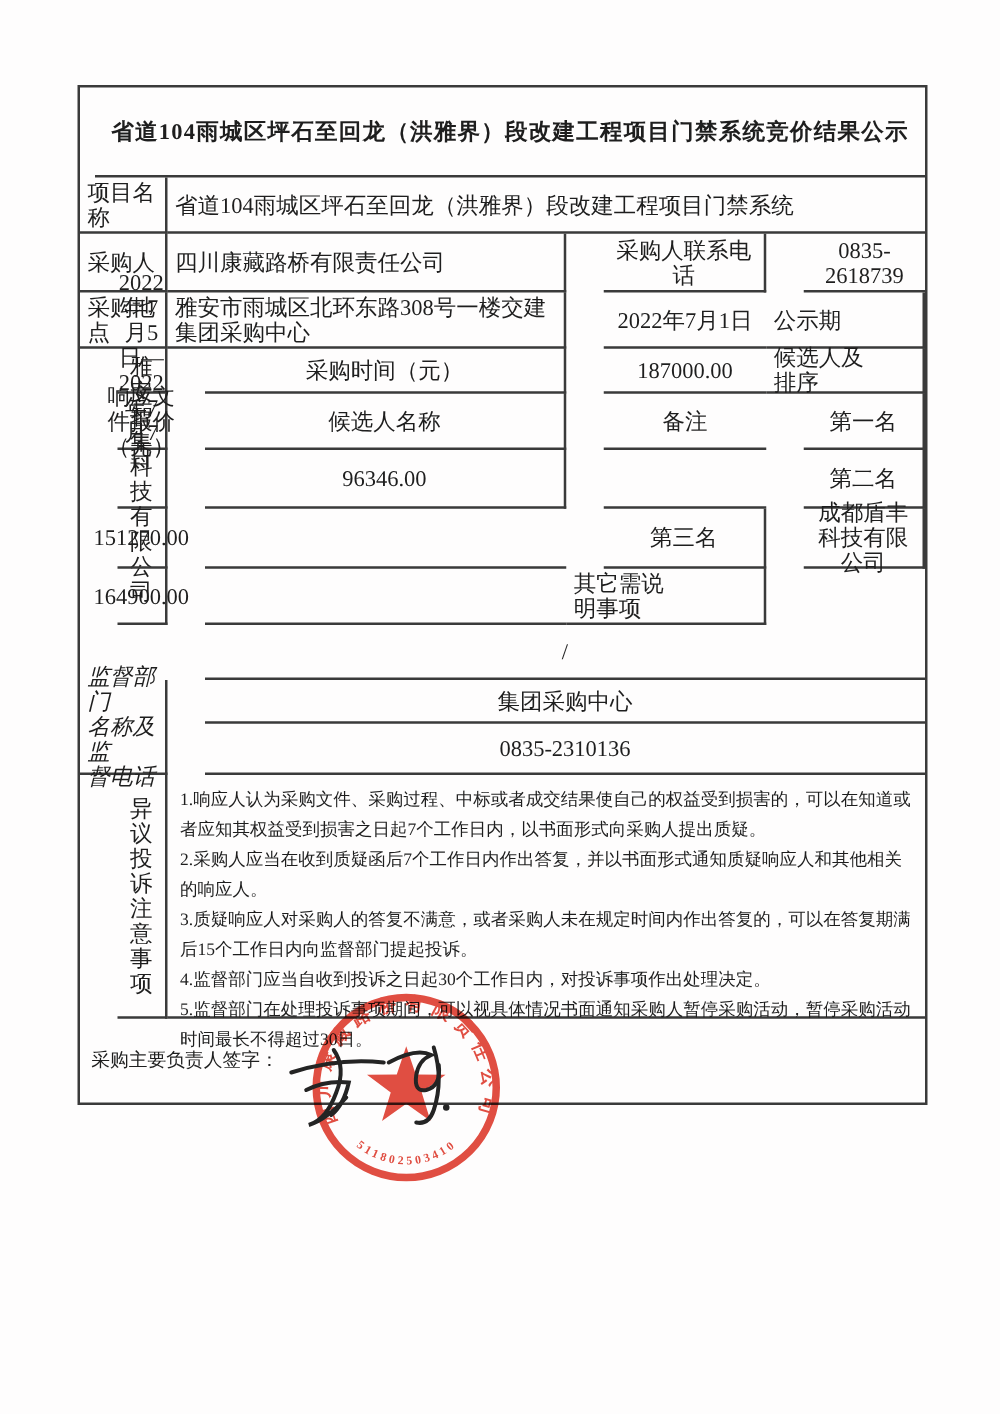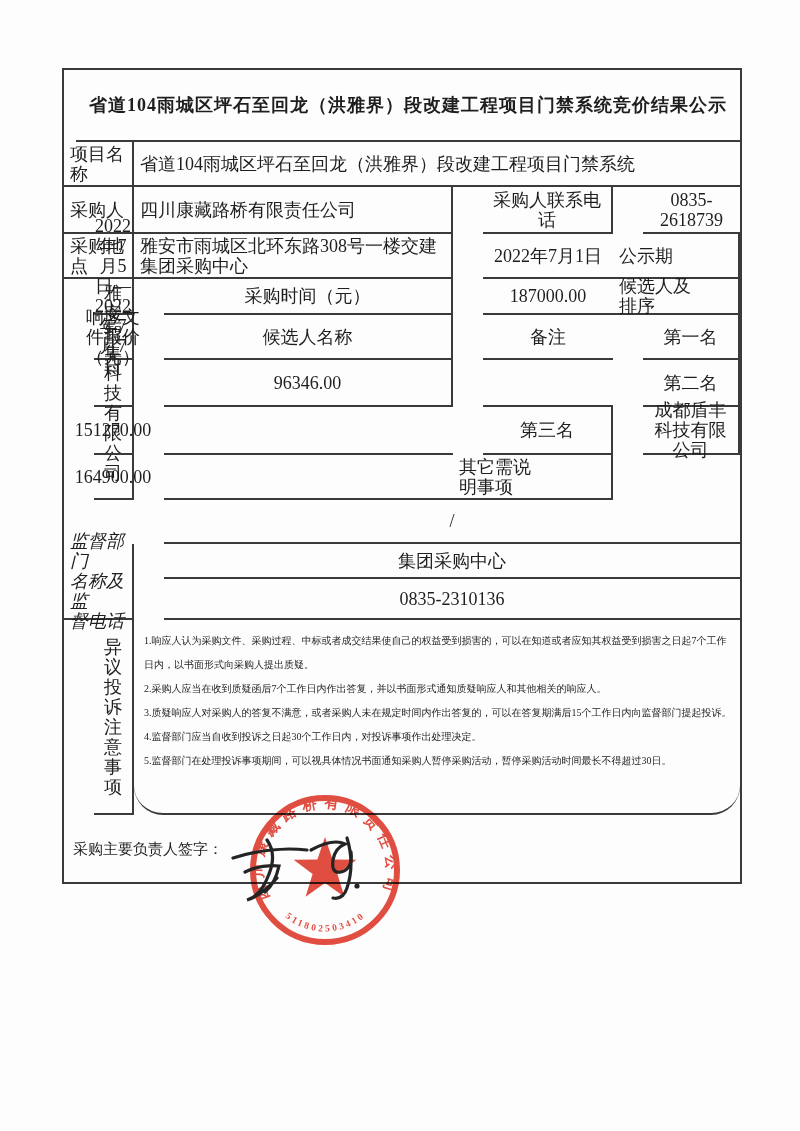--- a/index.html
+++ b/index.html
@@ -38,23 +38,22 @@
     font-size:18px;font-weight:bold;
     line-height:27px;letter-spacing:1px;
     justify-content:center;text-align:center;margin-left:12px;
   }
   .span3{grid-column:2 / span 3;}
   .sup-label{grid-row:11 / span 2;grid-column:1;font-style:italic;}
   .objection-cell{
     grid-column:2 / span 3;
     display:block;
     padding:9px 8px 6px 10px;
-    font-size:10px;line-height:24px;
+    font-size:14px;line-height:24px;
     white-space:normal;
-    border-radius:29px;
   }
   .sign-cell{
     grid-column:1 / span 4;
     font-size:15px;
     padding-left:9px;
   }
   
   .stamp{
     position:absolute;left:245px;top:790px;width:160px;height:160px;
     opacity:.88;mix-blend-mode:multiply;pointer-events:none;

